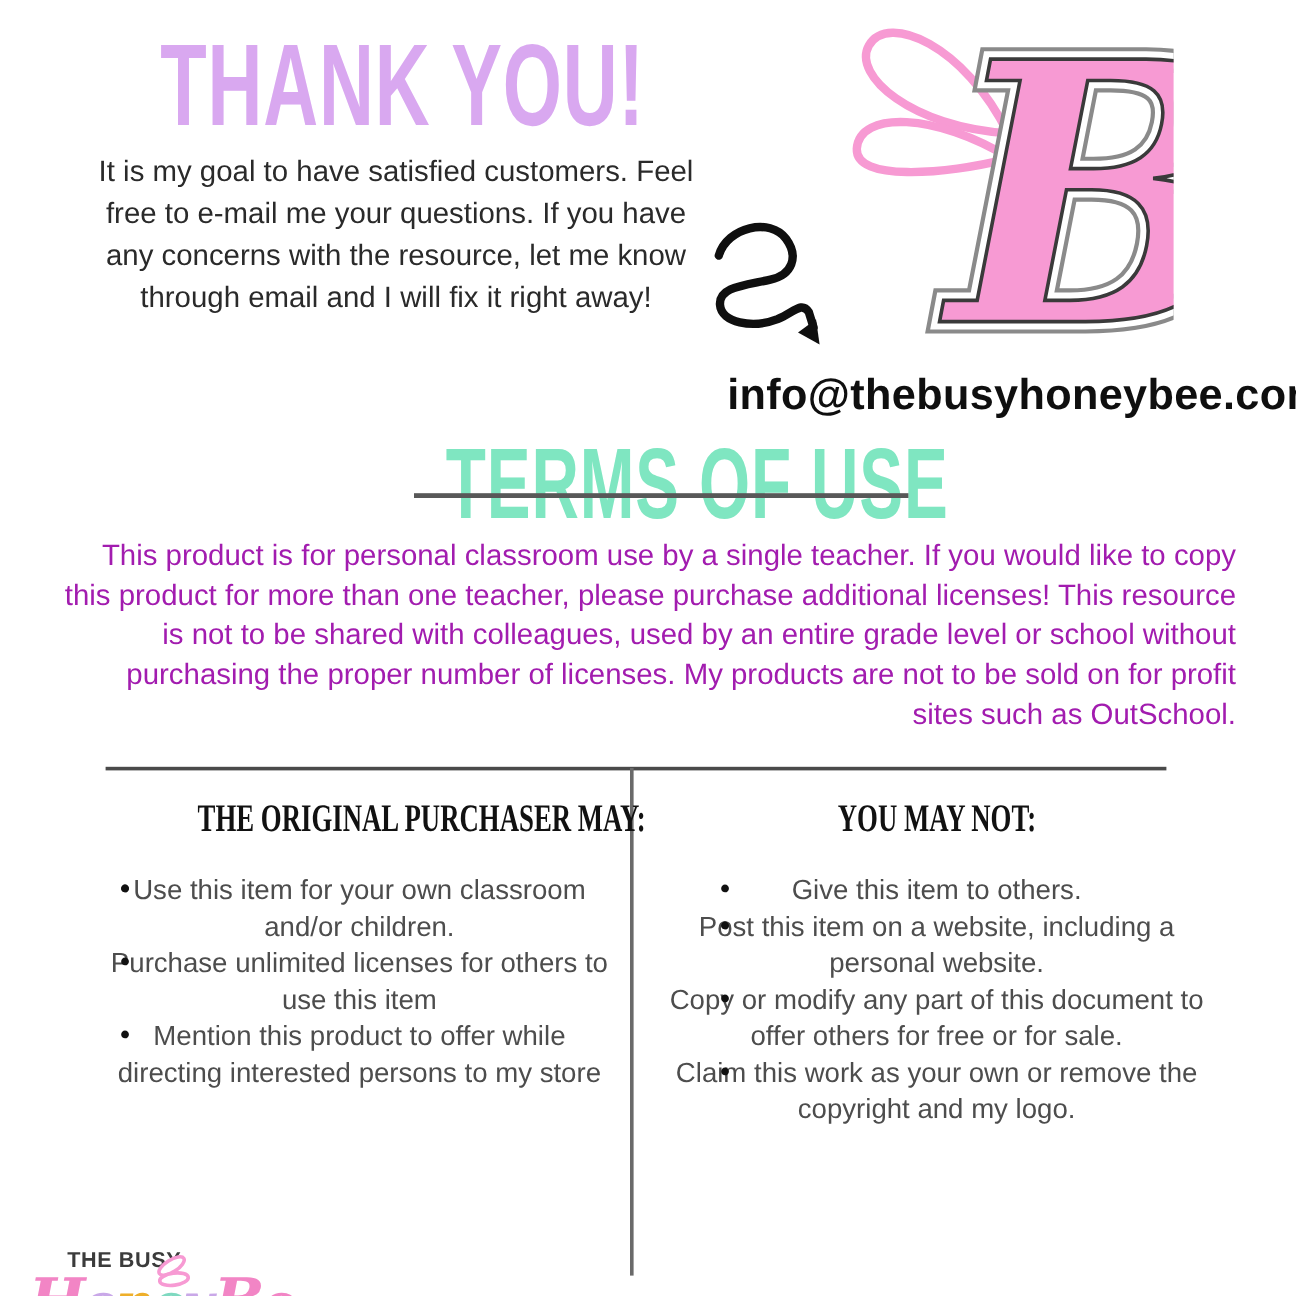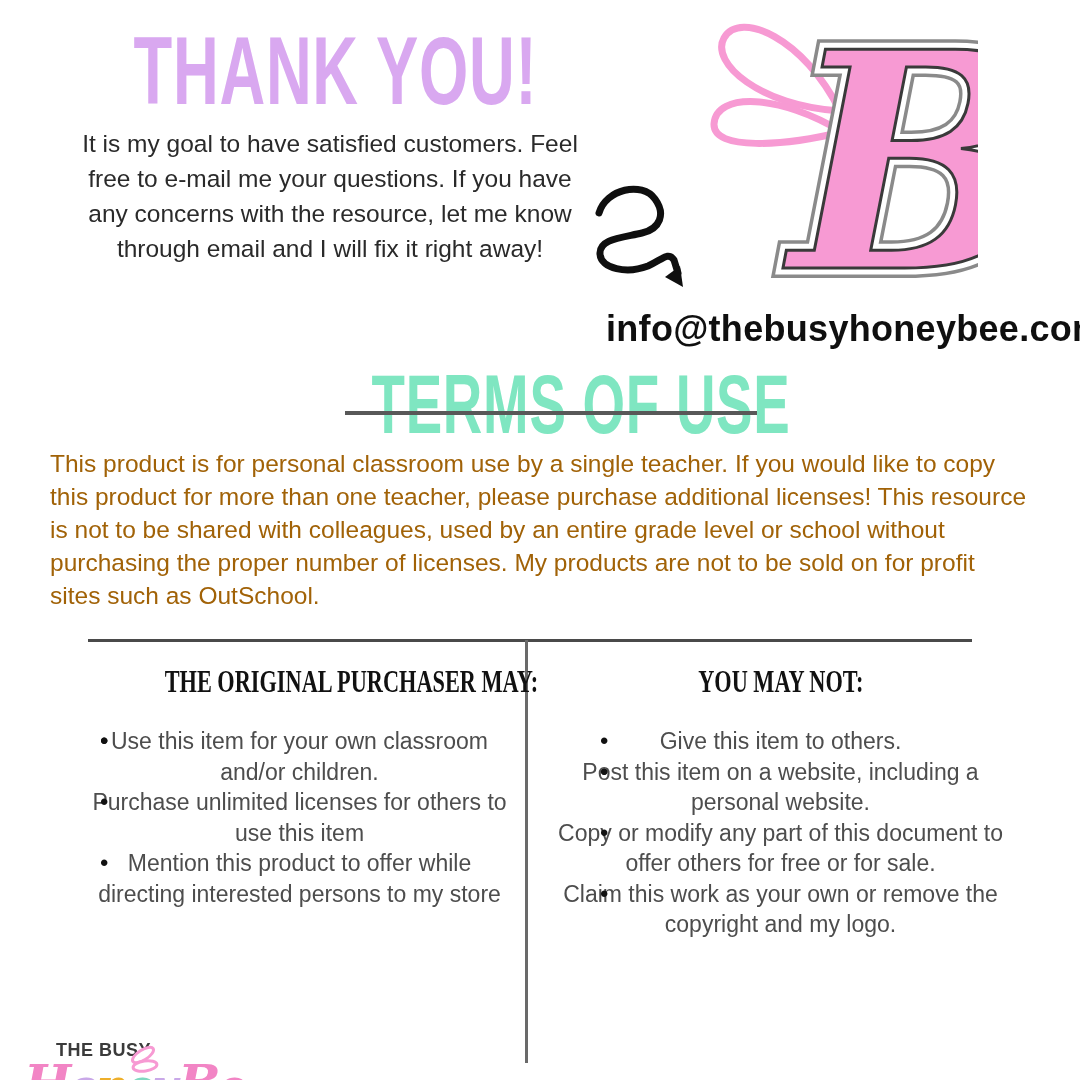--- a/index.html
+++ b/index.html
@@ -16,22 +16,22 @@
   .arrow-doodle{position:absolute;left:592px;top:181px;}
   .bee-logo{position:absolute;left:688px;top:8px;}
   .bee-logo text{font-family:"DejaVu Serif",serif;font-style:italic;font-weight:bold;font-size:300px;}
 
   .contact-email{position:absolute;left:606px;top:308px;width:436px;text-align:right;
     font-size:36px;font-weight:bold;color:#0f0f0f;letter-spacing:0.3px;}
 
   .terms-title{position:absolute;left:290px;top:332px;width:520px;text-align:center;
     font-size:76px;font-weight:800;color:var(--mint);letter-spacing:1px;margin-top:28px;}
   .terms-underline{position:absolute;left:345px;top:411px;width:412px;height:4px;background:#585858;}
-  .terms-text{position:absolute;left:50px;top:447px;width:980px;text-align:left;
-    font-size:24.5px;line-height:33px;color:#a16207;}
+  .terms-text{position:absolute;left:50px;top:447px;width:980px;text-align:right;
+    font-size:24.5px;line-height:33px;color:#a21caf;}
 
   .hline{position:absolute;left:88px;top:639px;width:884px;height:3px;background:#4a4a4a;}
   .vline{position:absolute;left:525px;top:640px;width:3px;height:423px;background:#6a6a6a;}
 
   .column{position:absolute;top:664px;}
   .col-left{left:92px;width:415px;}
   .col-right{left:558px;width:445px;}
   .col-heading{text-align:center;font-size:31px;font-weight:800;color:#111;font-family:Liberation Serif, serif;}
   .col-heading .squish{transform:scale(0.72,1.05);}
   .col-list{list-style:none;margin:26px 0 0 0;padding:0;font-size:23px;line-height:30.5px;color:#4d4d4d;}

